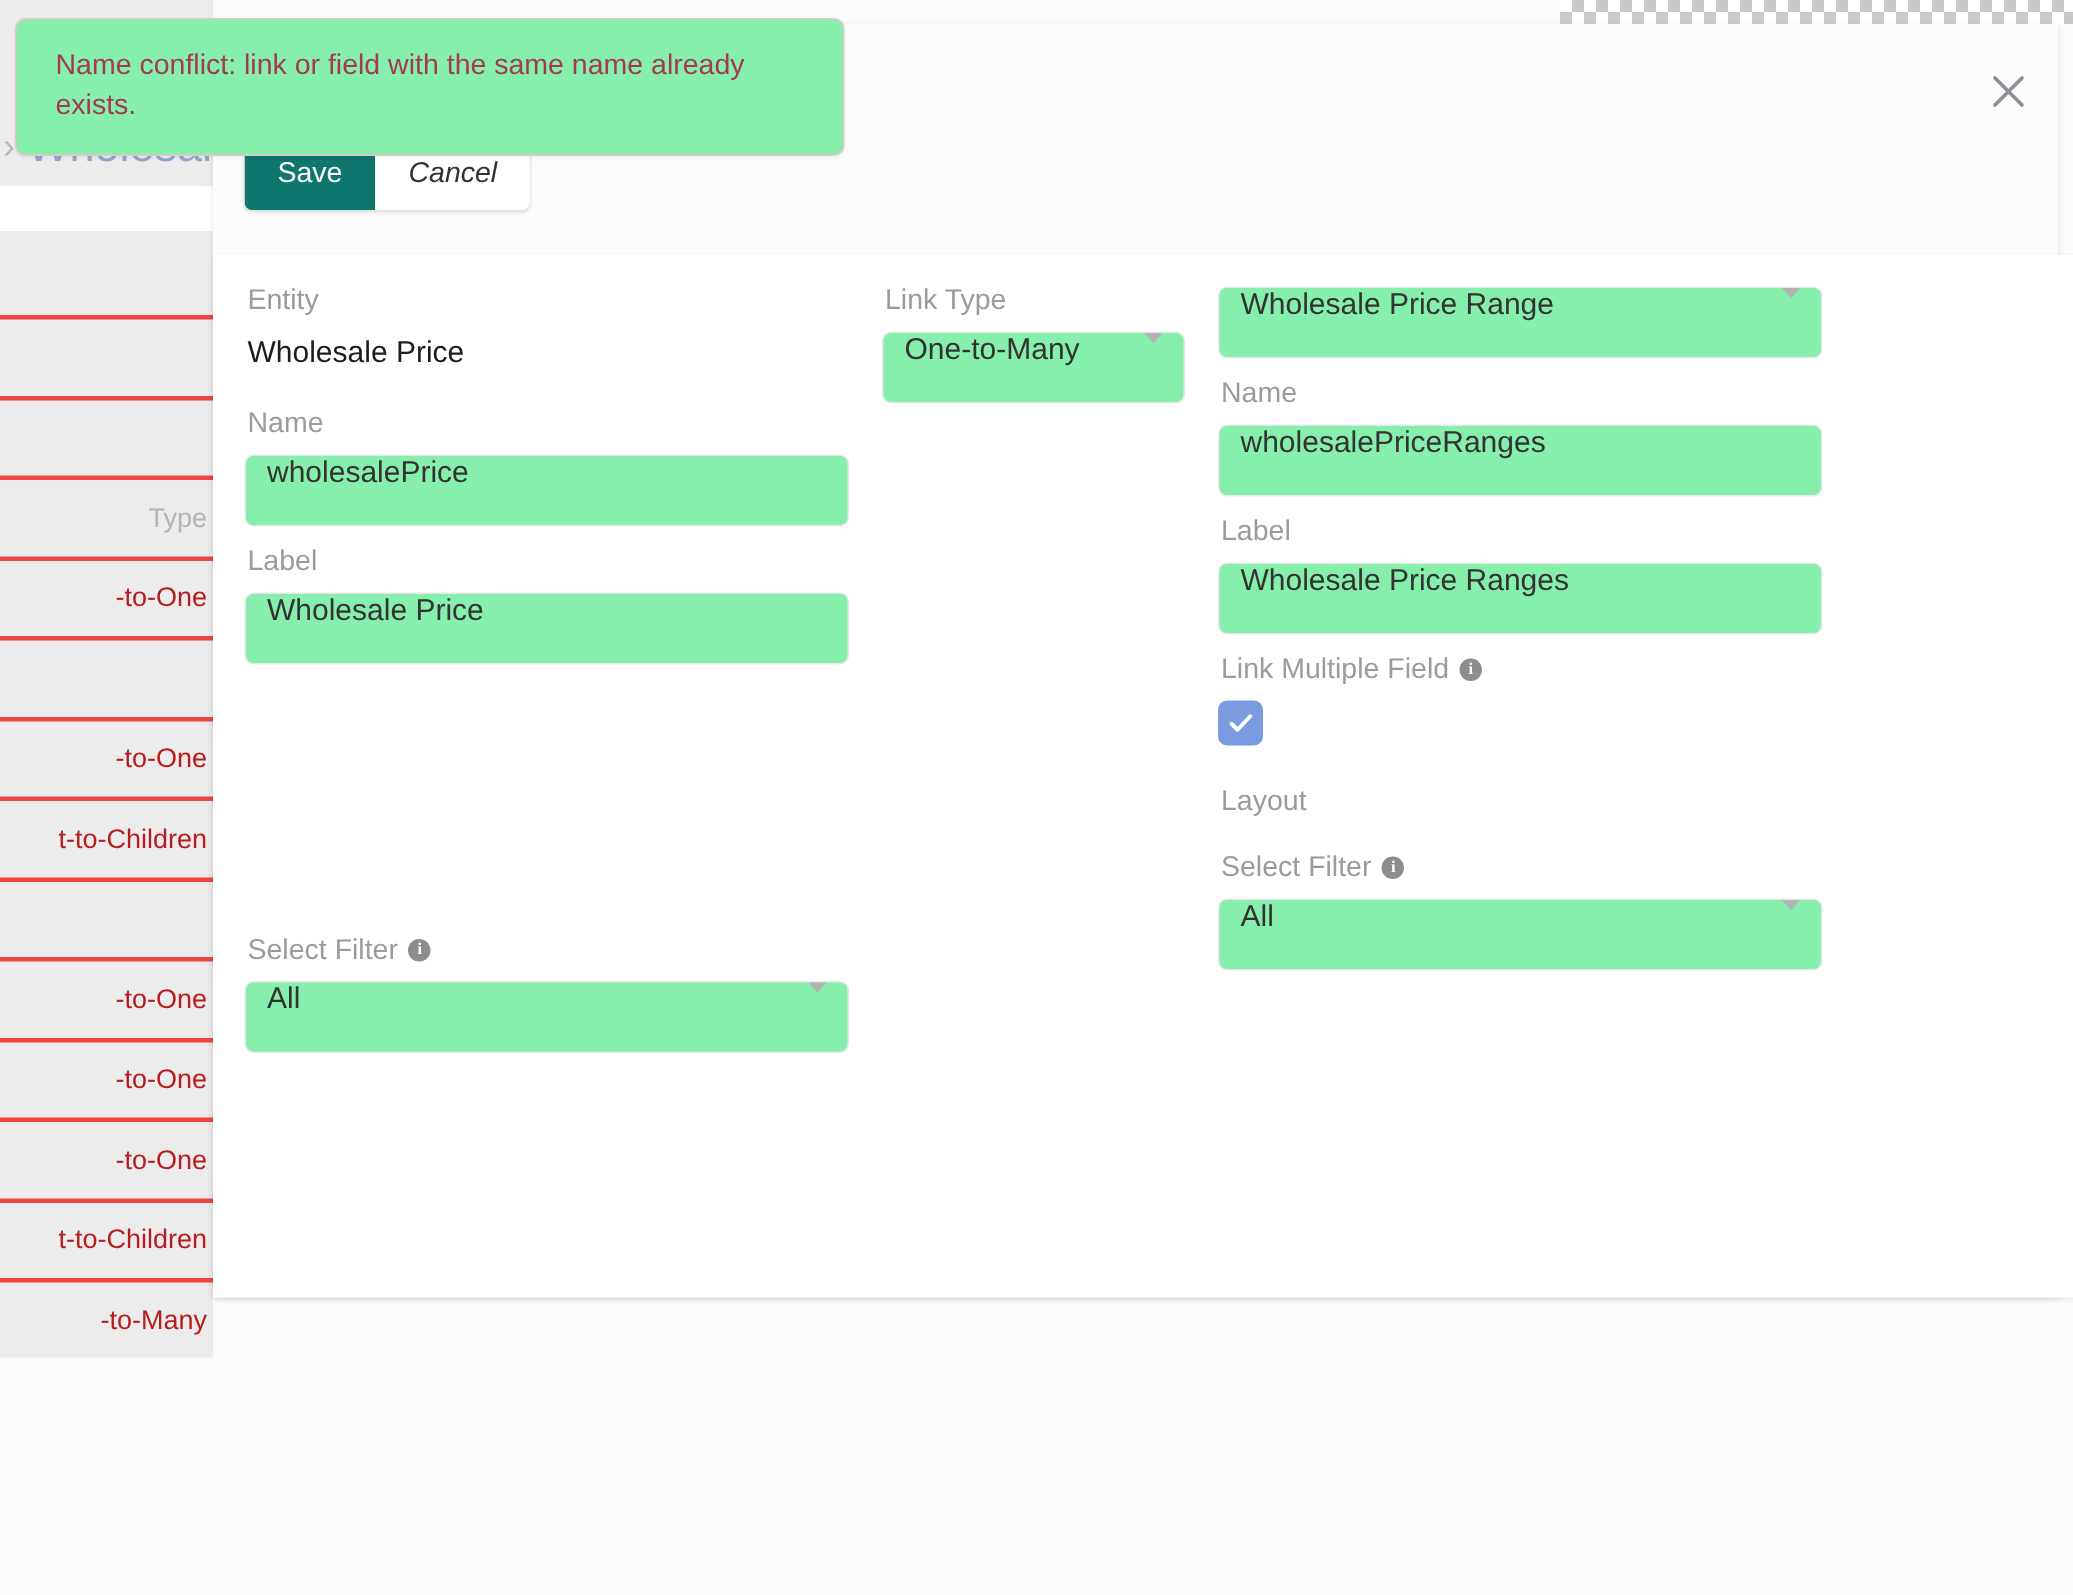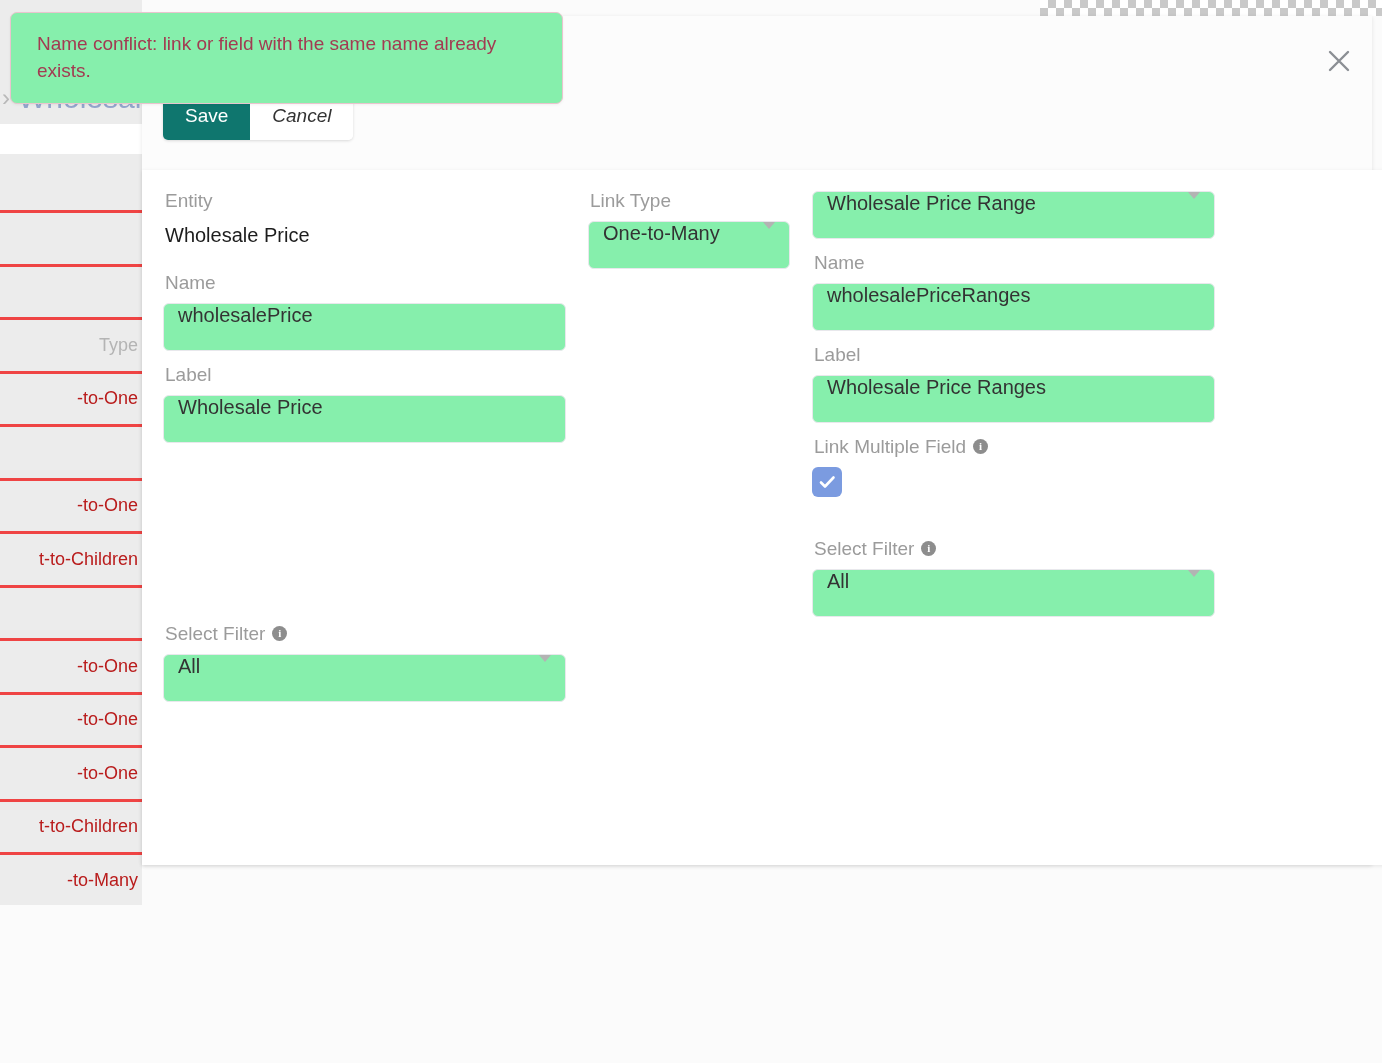--- a/index.html
+++ b/index.html
@@ -307,20 +307,21 @@
           <span class="info-icon">i</span>
         </div>
         <div class="checkbox">
           <svg width="20" height="20" viewBox="0 0 20 20">
             <path d="M4 10.5 L8 14.5 L16.5 5.5" stroke="#ffffff" stroke-width="2.6" fill="none" stroke-linecap="round" stroke-linejoin="round"></path>
           </svg>
         </div>
       </div>
       <div class="spacer-28"></div>
       <div class="field">
+        <div class="flabel">Layout</div>
       </div>
       <div class="spacer-14"></div>
       <div class="field">
         <div class="flabel-row">
           <span class="flabel">Select Filter</span>
           <span class="info-icon">i</span>
         </div>
         <div class="selectbox">
           <span>All</span>
           <span class="caret"></span>

